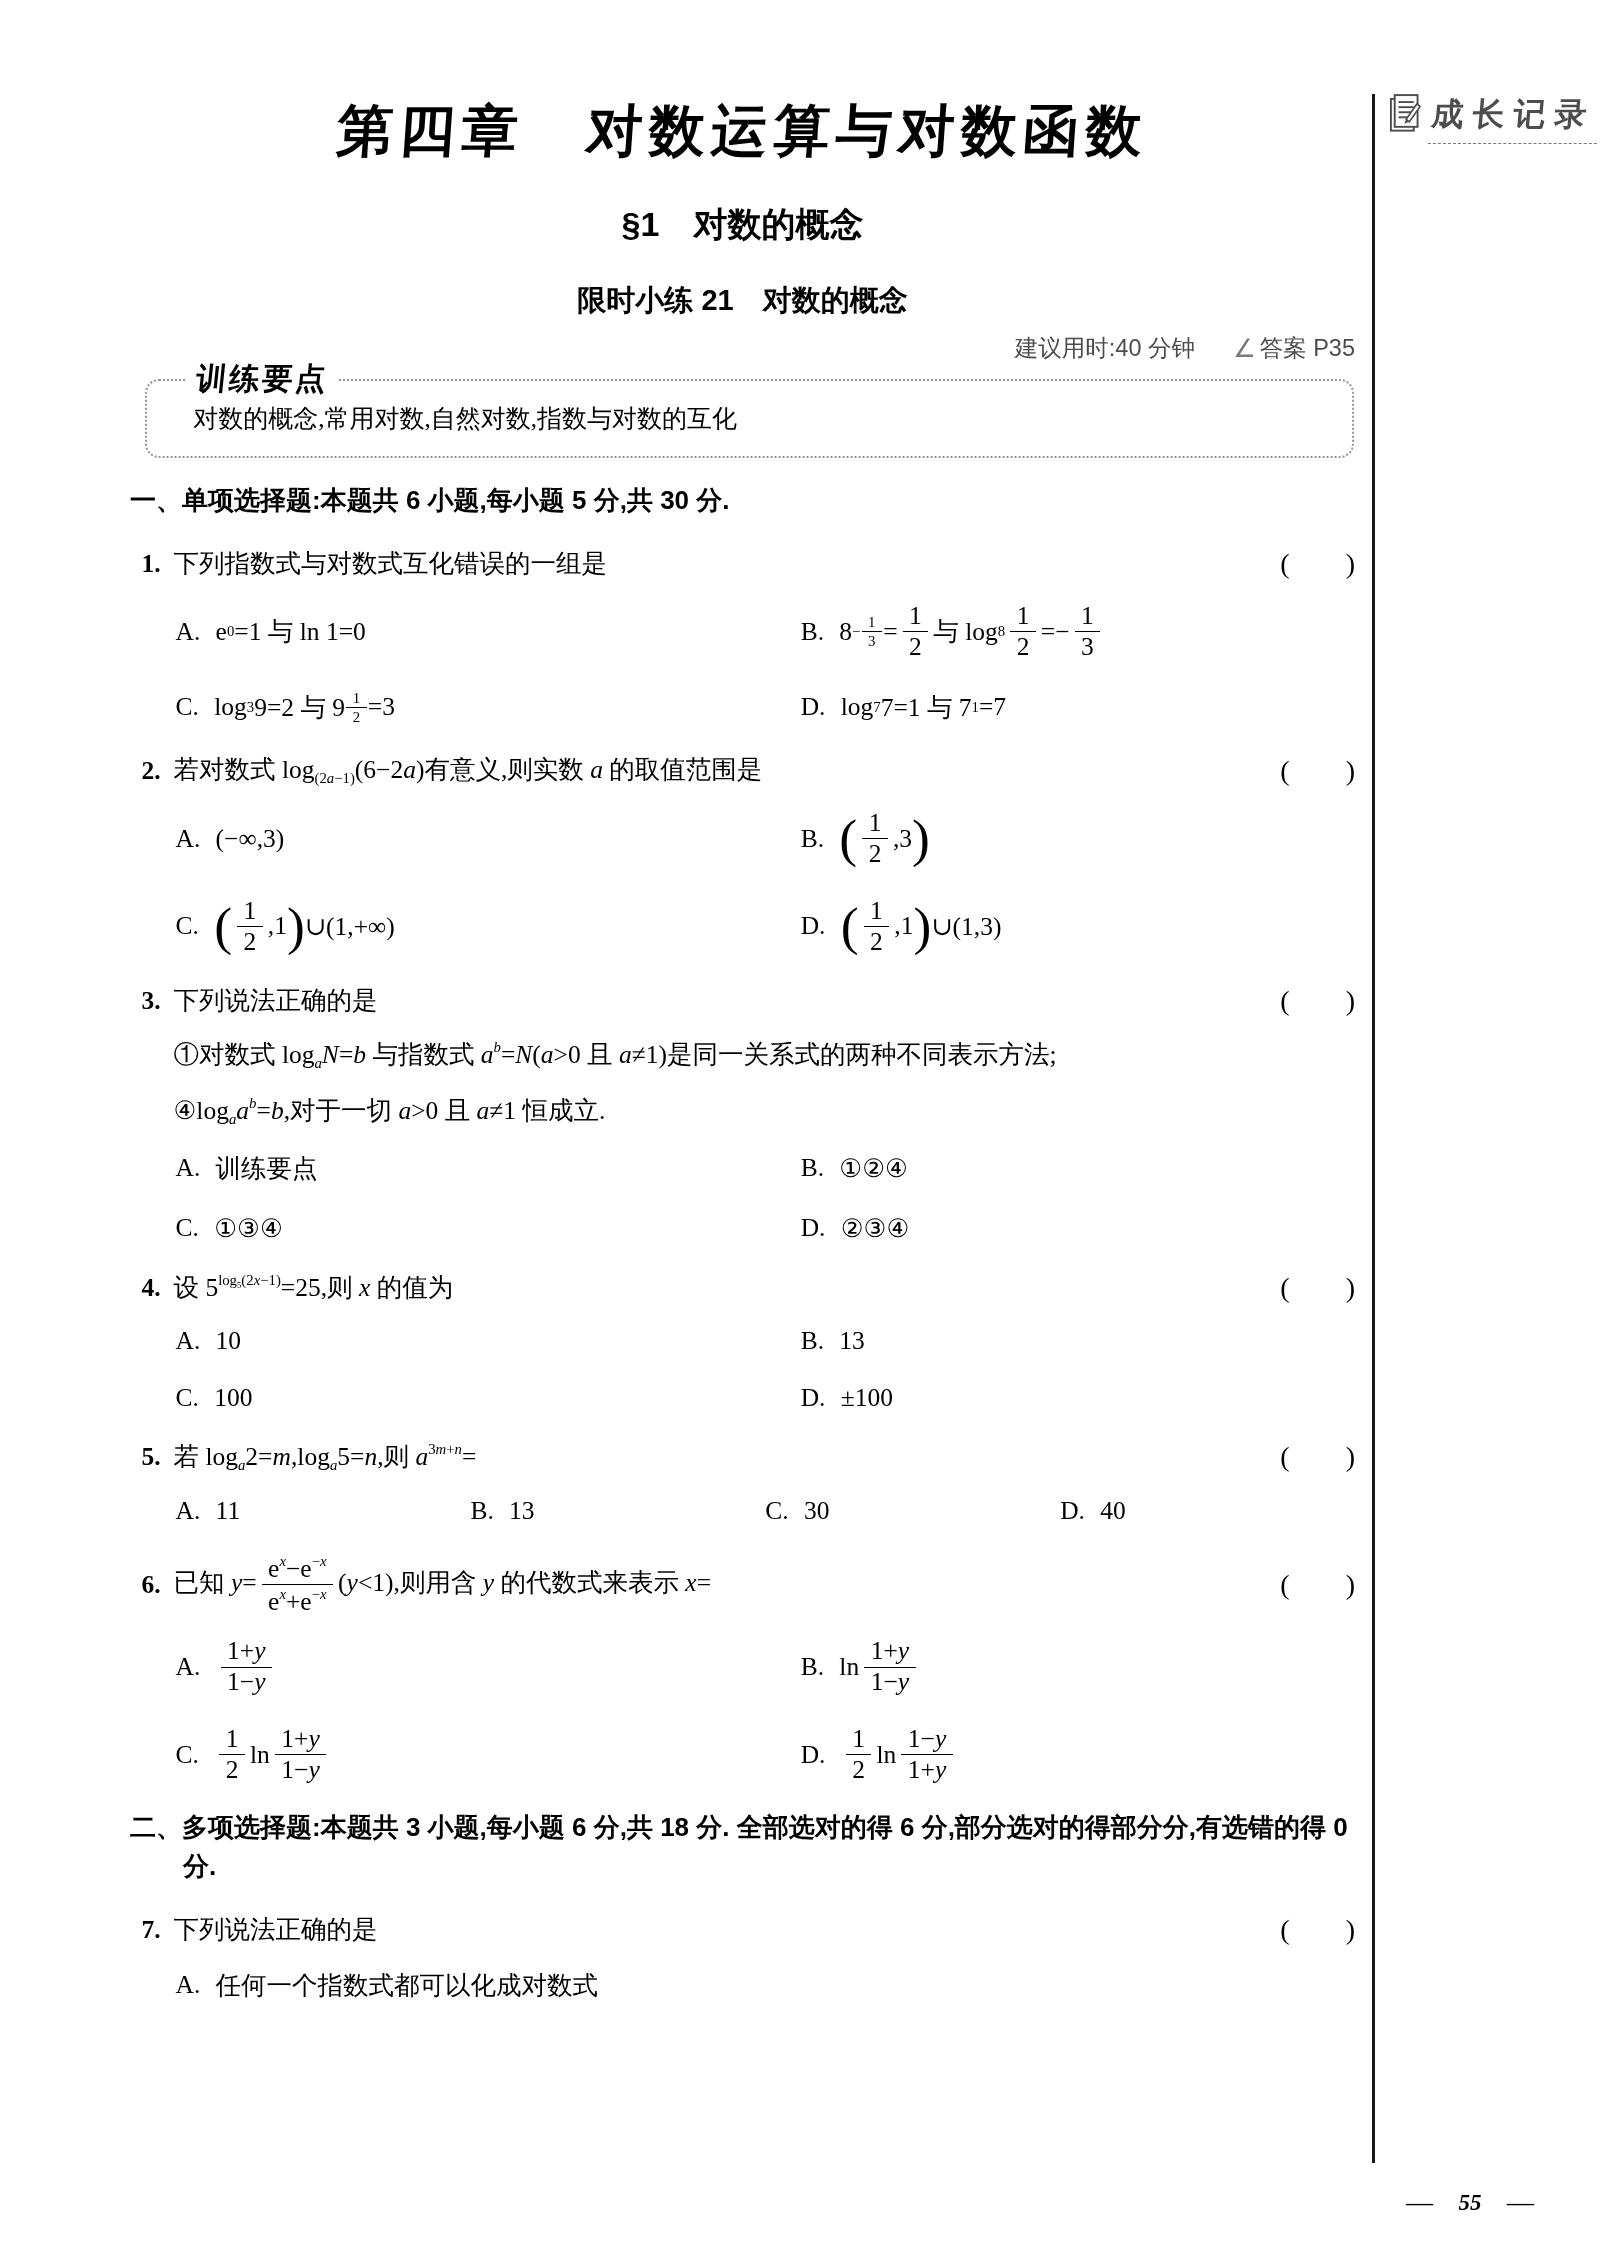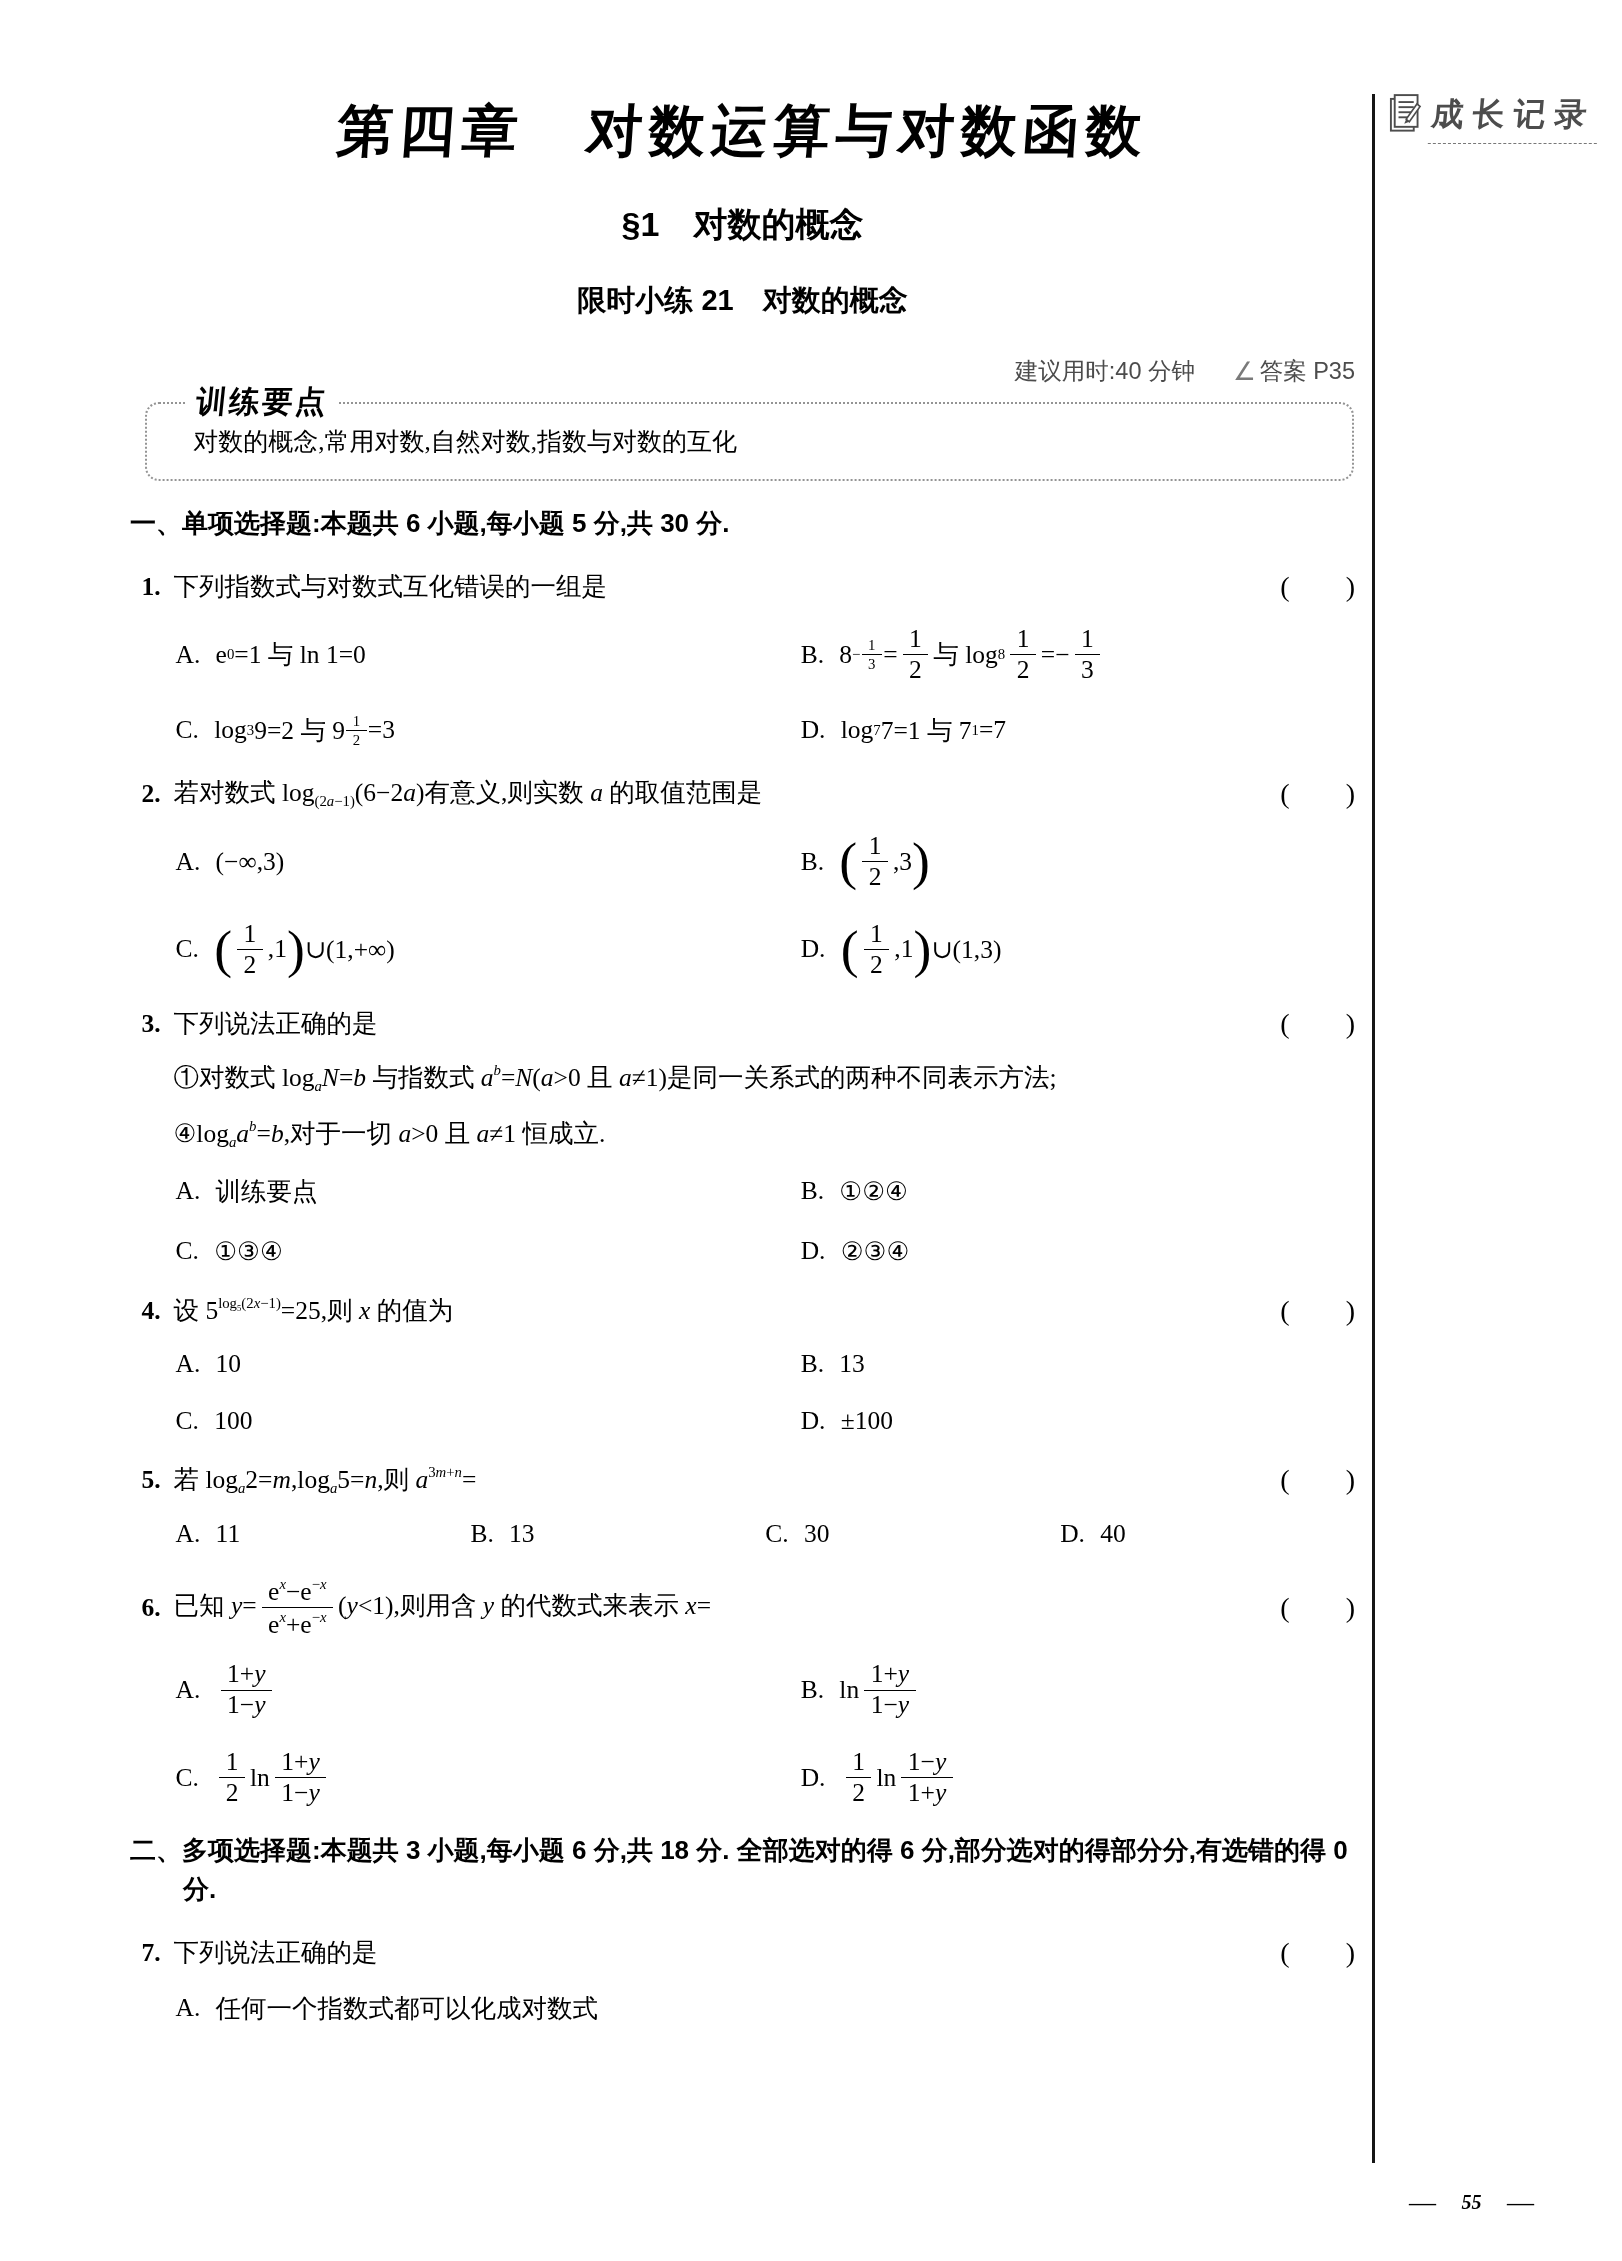--- a/index.html
+++ b/index.html
@@ -9,21 +9,21 @@
   .content { position:absolute; left:130px; top:0; width:1225px; }
 
   h1.chapter { margin:94px 0 0; font-size:56px; font-weight:bold; text-align:center;
                letter-spacing:6.4px; font-family:"Liberation Serif","DejaVu Serif",serif;
                transform:skewX(-4deg); }
   h2.section { margin:32px 0 0; font-size:34px; font-weight:bold; text-align:center;
                font-family:"Liberation Sans","DejaVu Sans",sans-serif; }
   h3.practice { margin:33px 0 0; font-size:29px; font-weight:bold; text-align:center;
                 font-family:"Liberation Sans","DejaVu Sans",sans-serif; }
 
-  .meta { margin-top:34px; display:flex; justify-content:flex-end; align-items:center; gap:38px;
+  .meta { margin-top:11px; display:flex; justify-content:flex-end; align-items:center; gap:38px;
           font-family:"Liberation Sans","DejaVu Sans",sans-serif; font-size:23.5px; color:#4c4c4c; }
   .ans { display:inline-flex; align-items:center; gap:3.8px; }
   .ans-icon { font-size:25.5px; color:#7a7a7a; }
 
   .kp { position:relative; margin:15.3px 0 0 15.3px; width:1209px; box-sizing:border-box;
         border:2.5px dotted #949494; border-radius:14px; padding:23px 25.5px 21.6px 46px;
         font-size:25px; line-height:1.2; }
   .kp-title { position:absolute; left:39px; top:-20.4px; background:#fff; padding:0 10.2px;
               font-size:30.5px; font-weight:bold; transform:skewX(-6deg); letter-spacing:2.5px; }
 
@@ -59,21 +59,21 @@
   .bigp { font-size:2.1em; font-weight:300; line-height:0.85; vertical-align:middle; }
 
   .vrule { position:absolute; left:1372px; top:94px; width:2.5px; height:2069px; background:#161616; }
 
   .growth { position:absolute; left:1389px; top:93px; display:flex; align-items:flex-start; gap:7.6px; }
   .gtext { font-size:32px; font-weight:bold; color:#4d4d4d; letter-spacing:9px;
            border-bottom:1.9px dashed #787878; padding:0 3.8px 6.4px 1.3px; transform:skewX(-5deg); }
 
   .footer { position:absolute; right:88px; bottom:43px; display:flex; align-items:center; gap:25.5px;
             font-size:27px; }
-  .fnum { font-weight:bold; font-size:20px; font-style:italic; }
+  .fnum { font-weight:bold; font-size:23px; font-style:italic; }
 </style>
 </head>
 <body>
 
 <div class="page">
 
   <div class="growth">
     <span>
       <svg width="33" height="41" viewBox="0 0 52 64">
         <rect x="3" y="9" width="36" height="50" fill="#fff" stroke="#4d4d4d" stroke-width="3"></rect>

